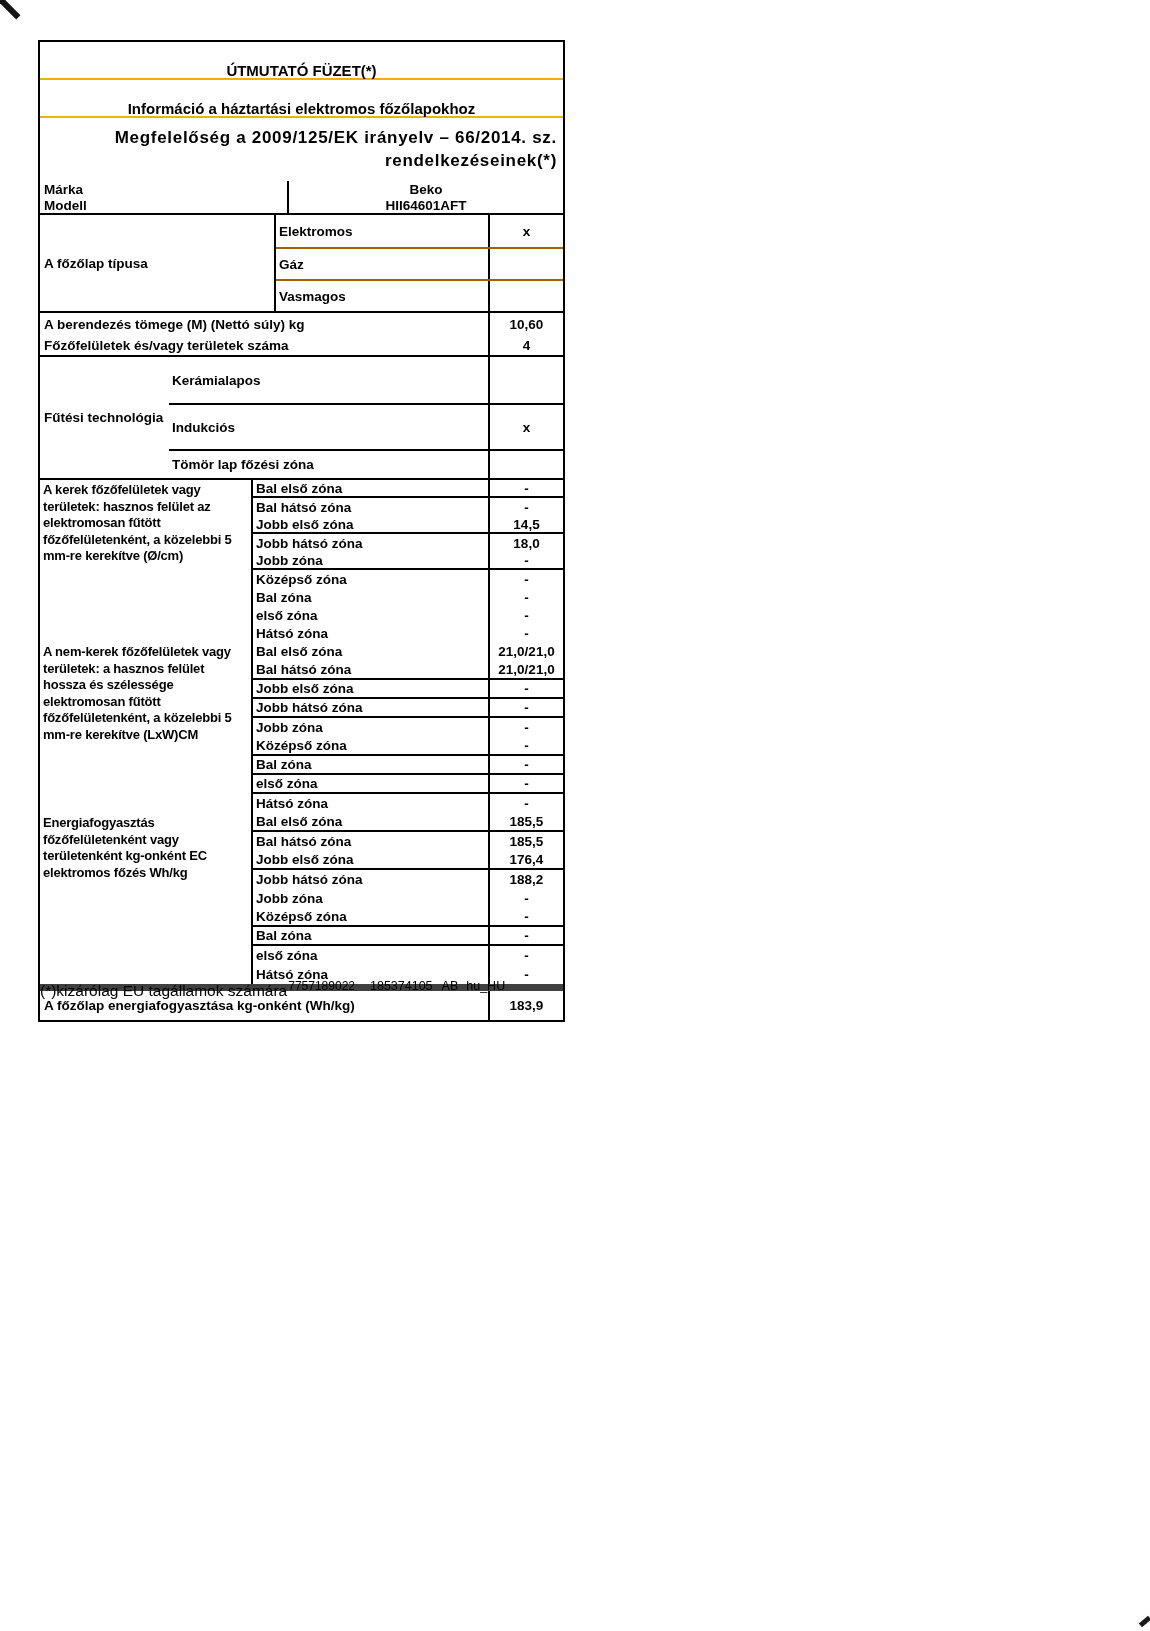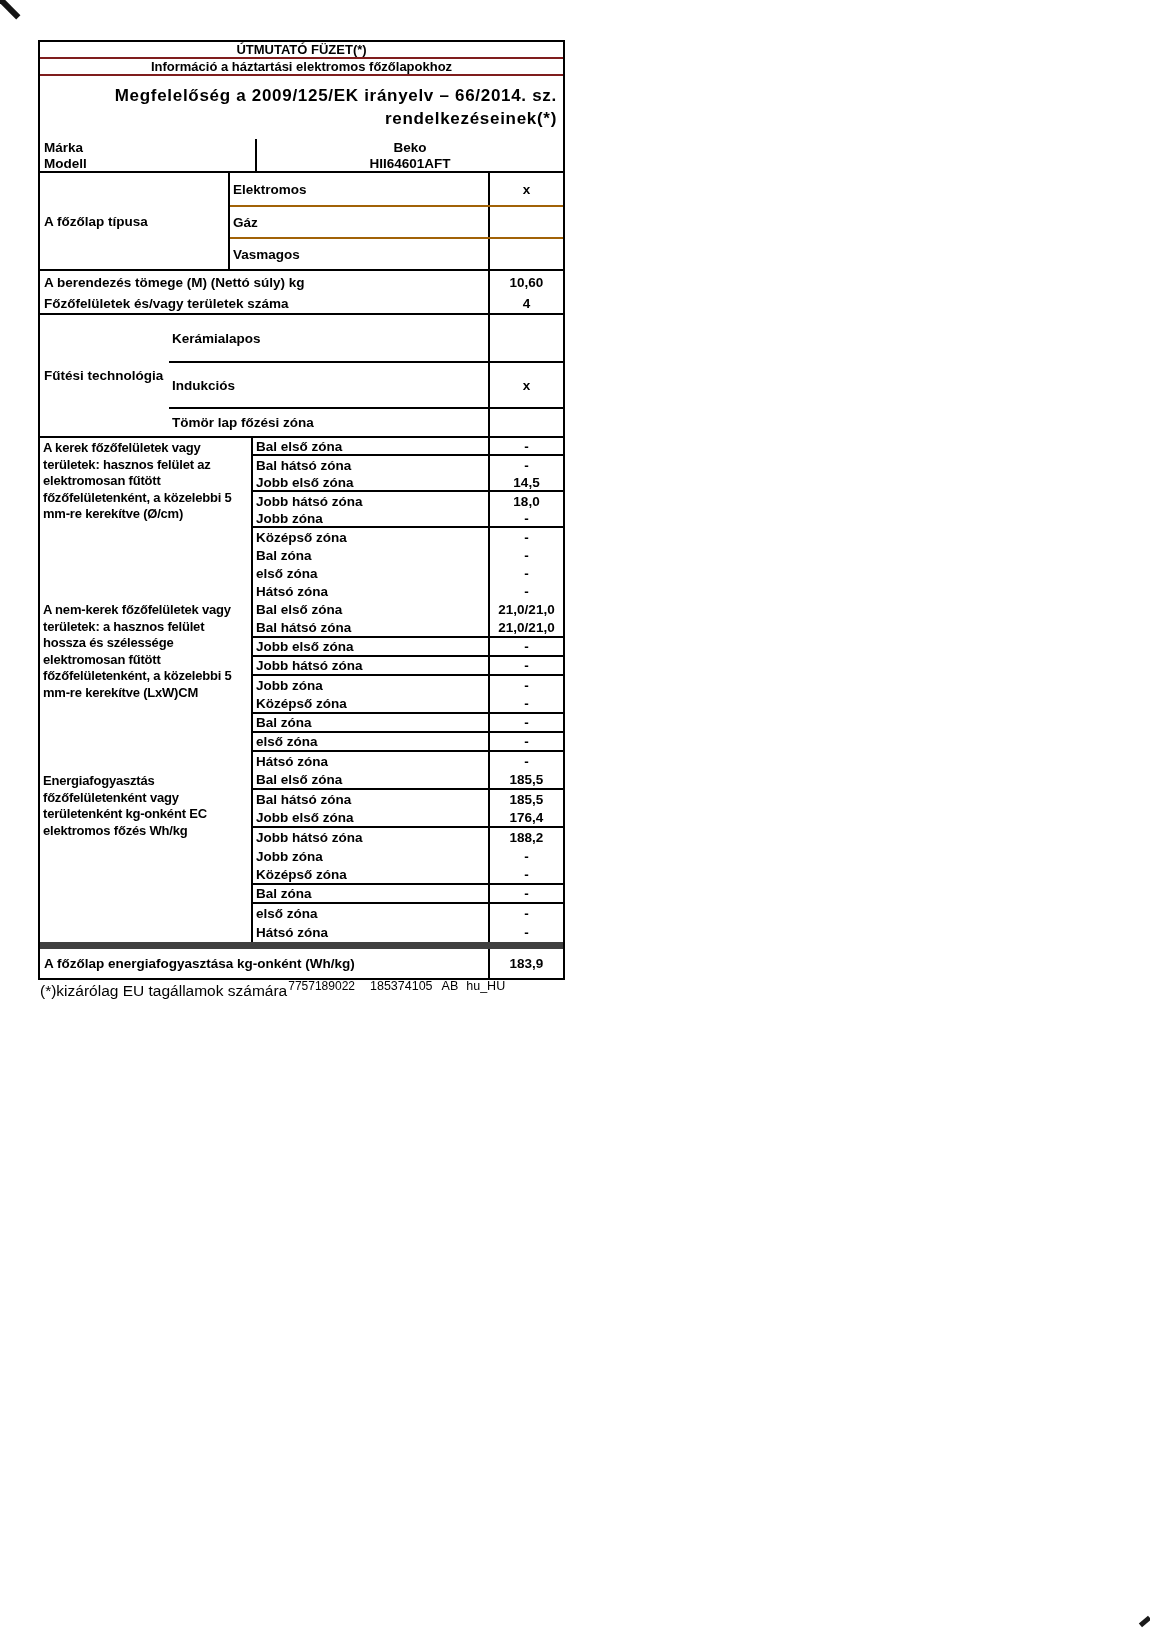--- a/index.html
+++ b/index.html
@@ -12,33 +12,33 @@
   
   .mark-tl { position:absolute; left:-9px; top:3px; width:32px; height:6px;
              background:#141414; transform:rotate(45deg); }
   .mark-br { position:absolute; left:1139px; top:1619px; width:12px; height:5px;
              background:#1a1a1a; transform:rotate(-40deg); }
 
   .doc { position:absolute; left:38px; top:40px; width:527px;
          border:2px solid #000; font-size:13.5px; }
 
   .h1,.h2 { height:17px; display:flex; align-items:center; justify-content:center;
-            font-size:13px; border-bottom:2px solid #7f1d1d; }
+            font-size:15px; border-bottom:2px solid #eab308;margin-top:21px; }
 
   .titlebox { padding:8px 6px 9px 6px; text-align:right; font-size:17px;
               line-height:23px; letter-spacing:.7px; }
 
   .idrow { display:flex; height:17px; }
   .idrow.last { border-bottom:2px solid #000; }
-  .idlabel { width:217px; border-right:2px solid #000; display:flex;
+  .idlabel { width:249px; border-right:2px solid #000; display:flex;
              align-items:center; padding-left:4px; }
   .idvalue { flex:1; display:flex; align-items:center; justify-content:center; }
 
   .typeblock { display:flex; border-bottom:2px solid #000; }
-  .tlabel { width:190px; border-right:2px solid #000; display:flex;
+  .tlabel { width:236px; border-right:2px solid #000; display:flex;
             align-items:center; padding-left:4px; }
   .trows { flex:1; }
   .trow { display:flex; height:32px; }
   .trow + .trow { border-top:2px solid #a16207; }
   .tn { flex:1; display:flex; align-items:center; padding-left:3px; }
   .vcell { width:75px; border-left:2px solid #000; display:flex;
            align-items:center; justify-content:center; }
 
   .srow { display:flex; height:22px; }
   .srow.last { border-bottom:2px solid #000;justify-content:center; }

